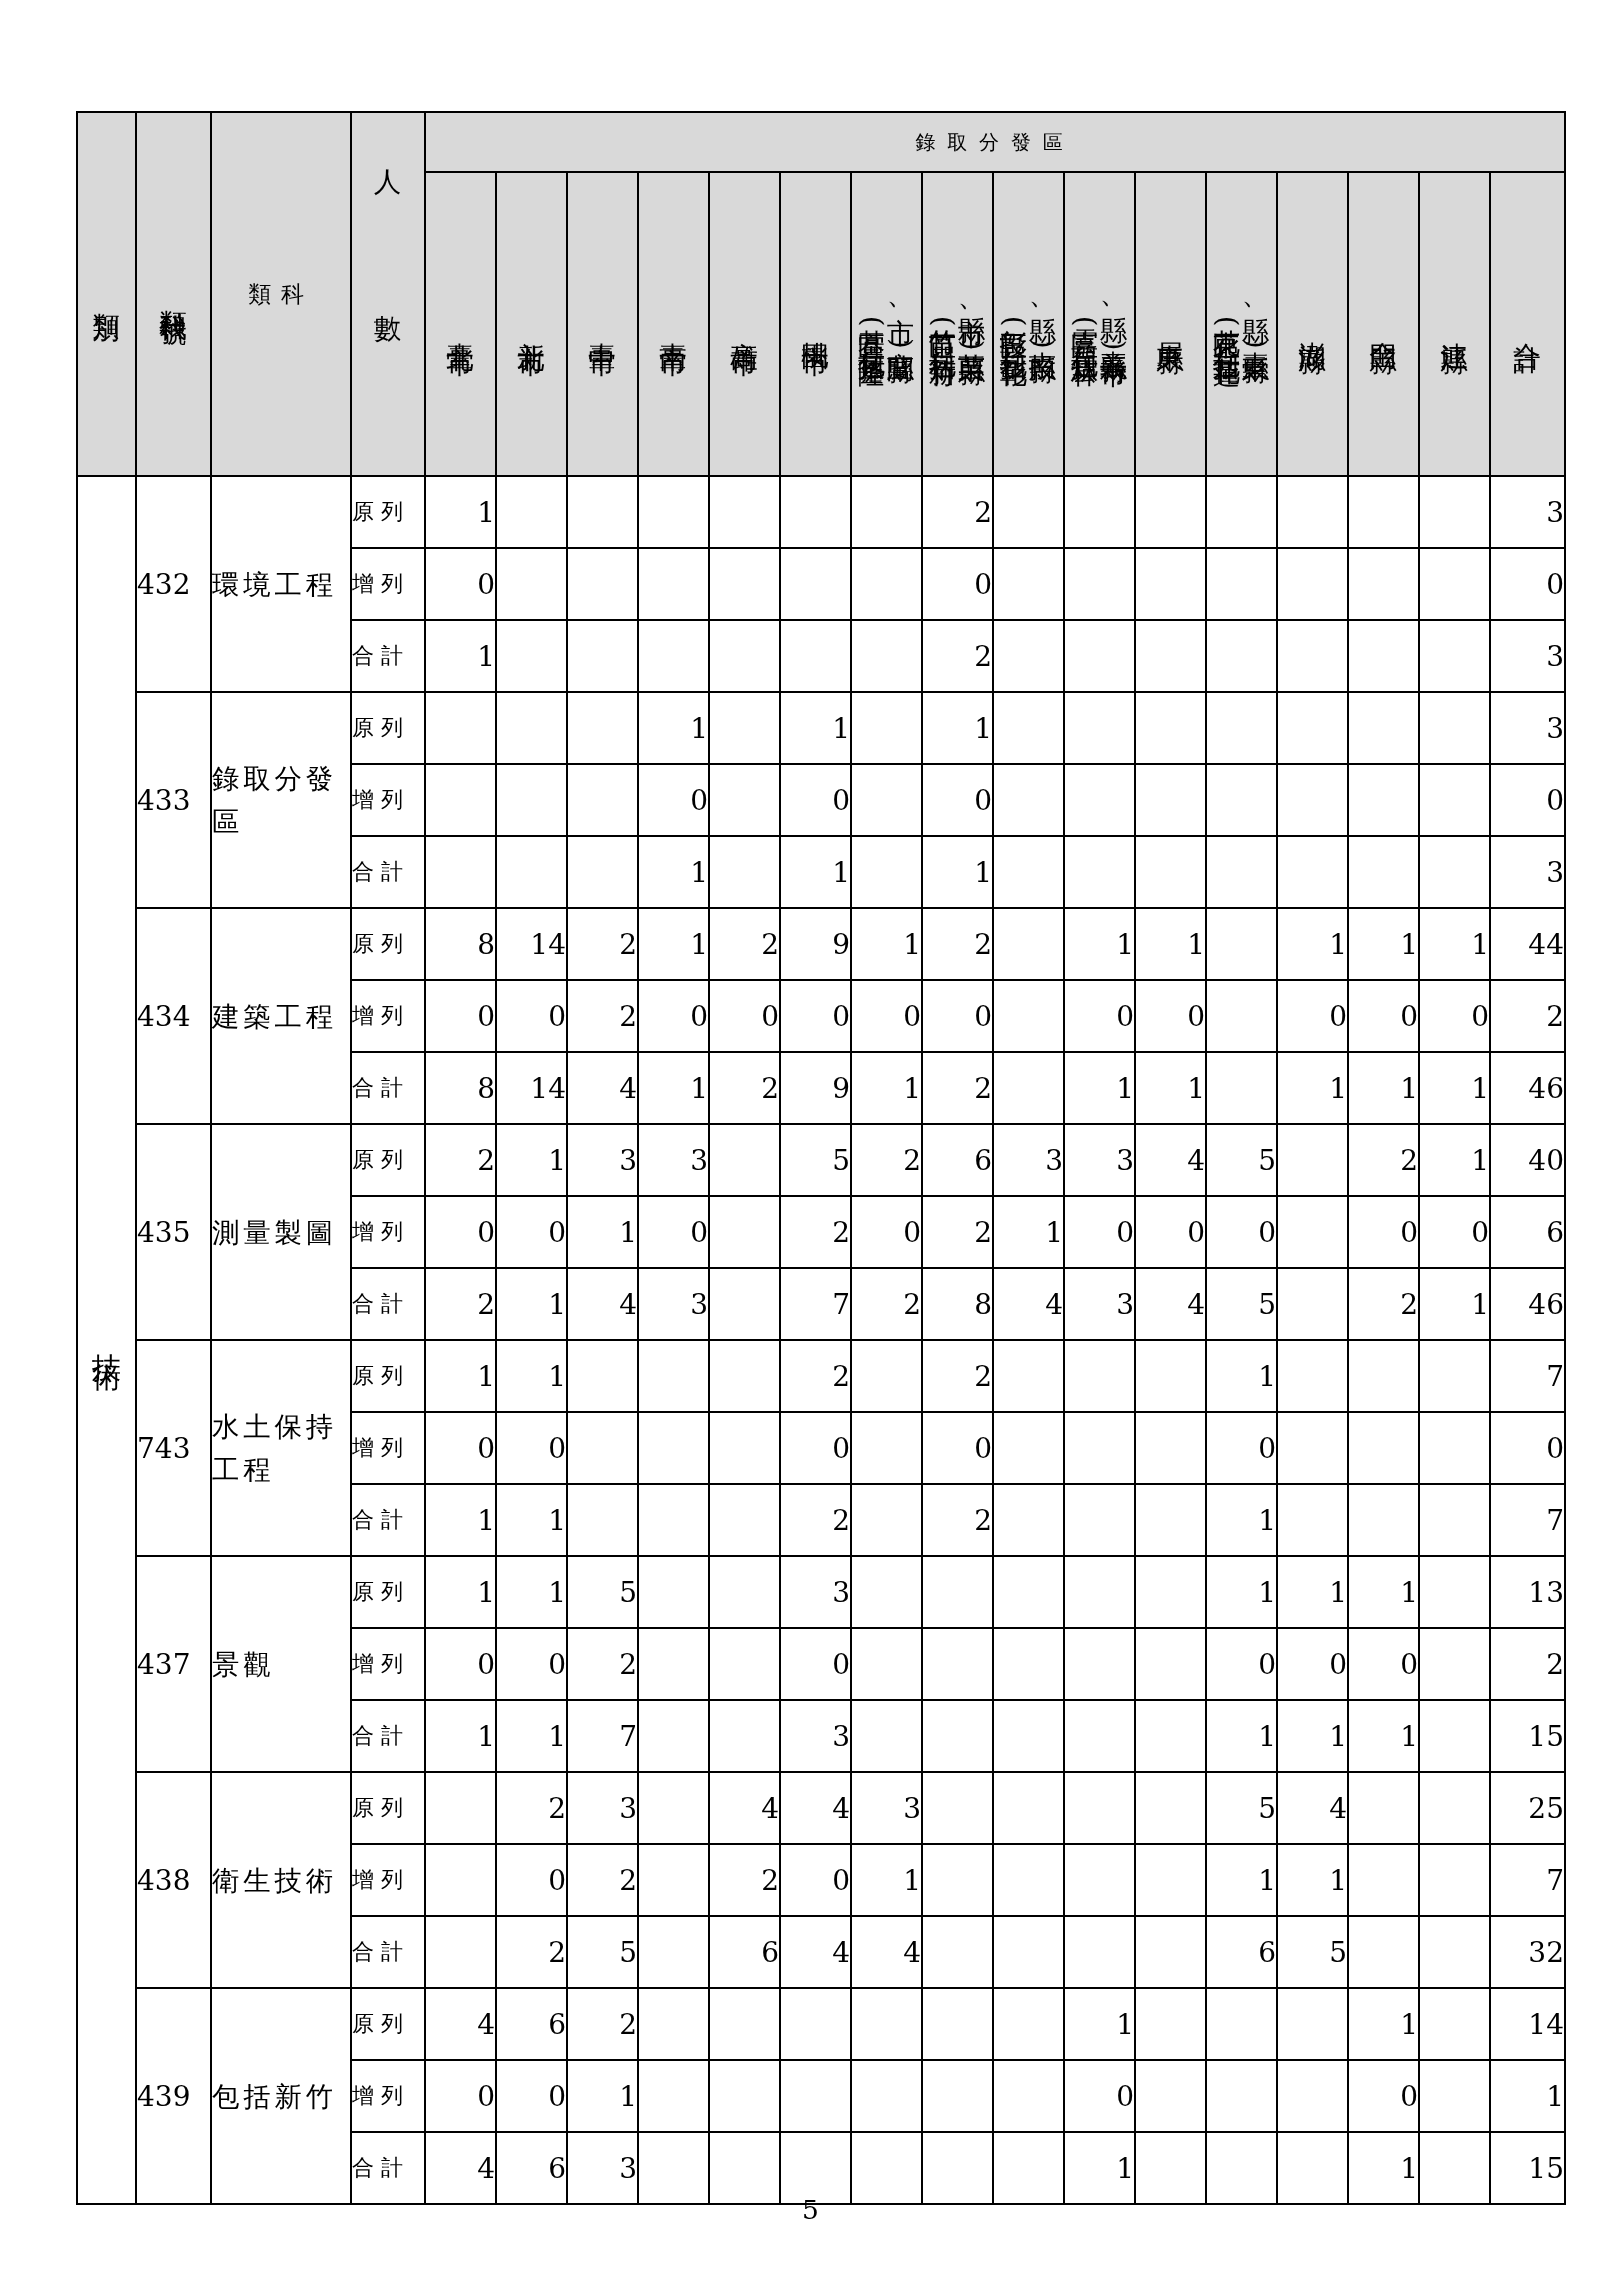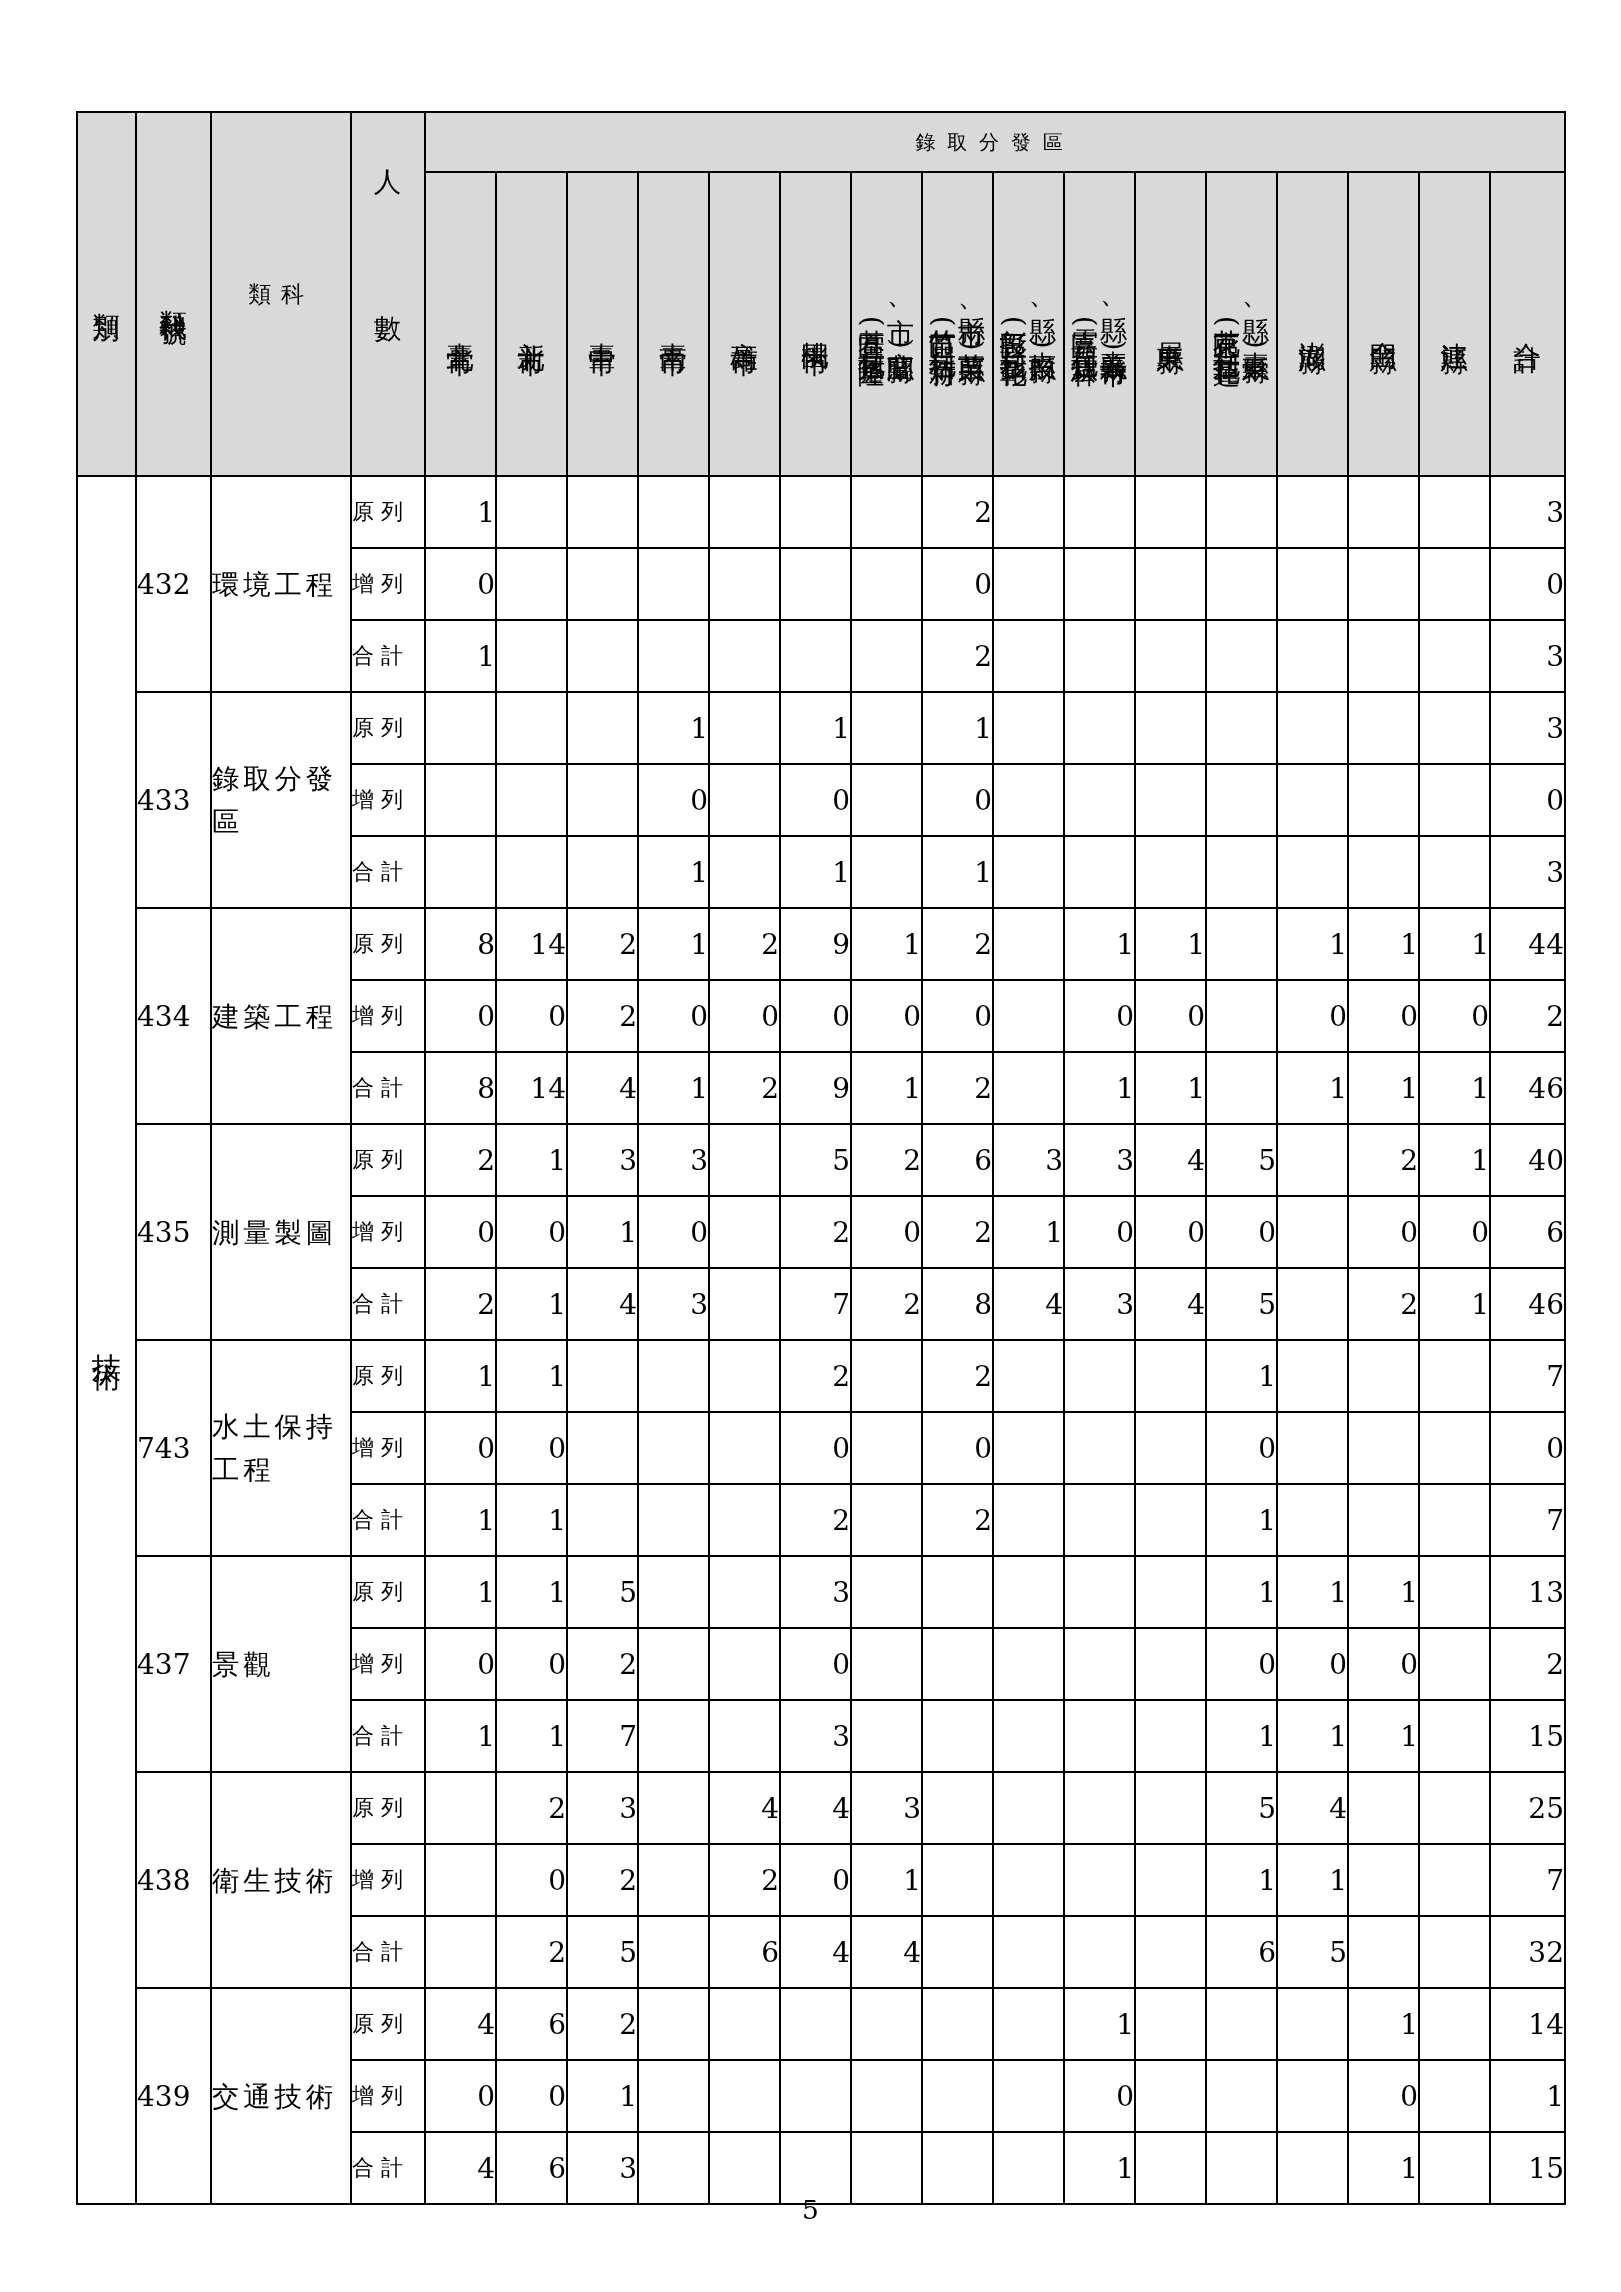--- a/index.html
+++ b/index.html
@@ -584,21 +584,21 @@
           <td class="num"></td>
           <td class="num"></td>
           <td class="num">6</td>
           <td class="num">5</td>
           <td class="num"></td>
           <td class="num"></td>
           <td class="num">32</td>
         </tr>
         <tr class="block-start">
           <td rowspan="3" class="code">439</td>
-          <td rowspan="3" class="name">交通技術</td>
+          <td rowspan="3" class="name">包括新竹</td>
           <td class="rowlabel">原列</td>
           <td class="num">4</td>
           <td class="num">6</td>
           <td class="num">2</td>
           <td class="num"></td>
           <td class="num"></td>
           <td class="num"></td>
           <td class="num"></td>
           <td class="num"></td>
           <td class="num"></td>

